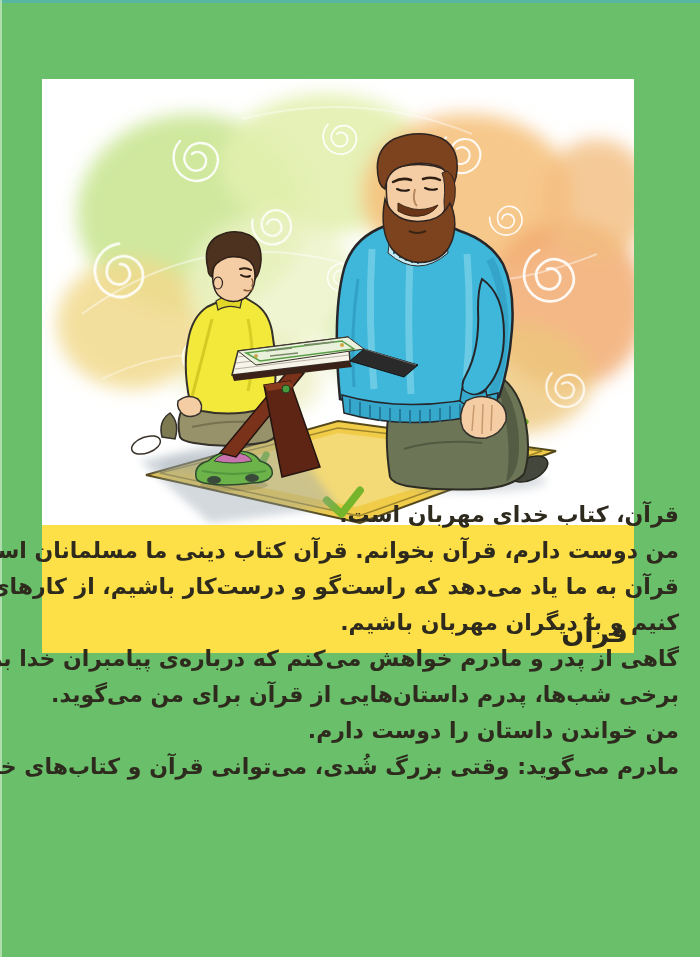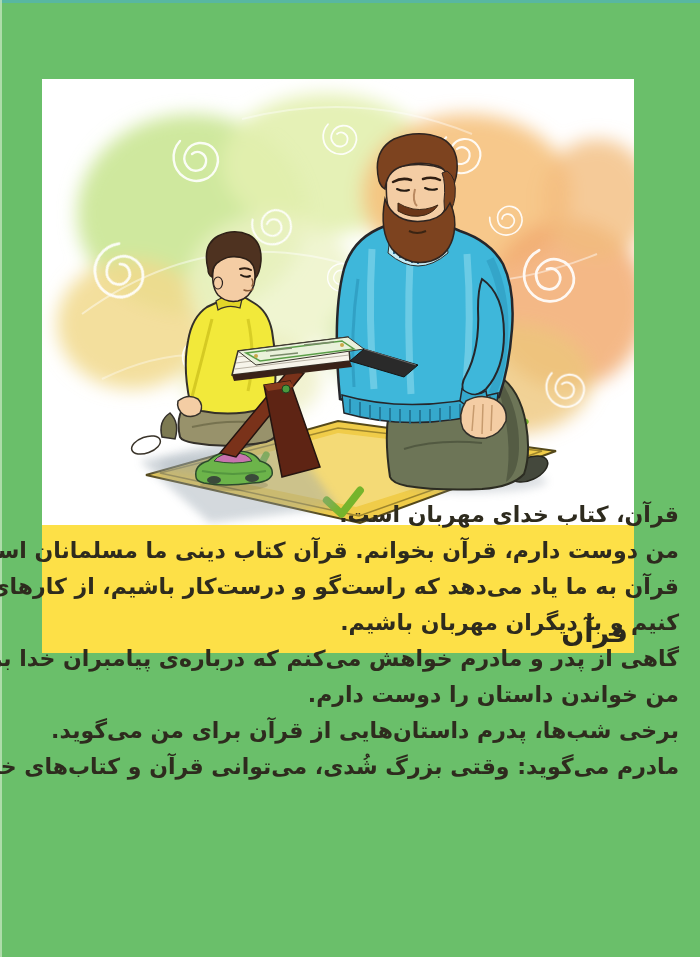--- a/index.html
+++ b/index.html
@@ -182,16 +182,16 @@
   </svg>
   <div class="illus-title">قرآن</div>
 </div>
 
 <div class="lesson-text">
   <span class="tline">قرآن، کتاب خدای مهربان است.</span>
   <span class="tline">من دوست دارم، قرآن بخوانم. قرآن کتاب دینی ما مسلمانان است.</span>
   <span class="tline">قرآن به ما یاد می‌دهد که راست‌گو و درست‌کار باشیم، از کارهای بد دوری</span>
   <span class="tline">کنیم و با دیگران مهربان باشیم.</span>
   <span class="tline">گاهی از پدر و مادرم خواهش می‌کنم که درباره‌ی پیامبران خدا برای من کتاب</span>
+  <span class="tline">برخی شب‌ها، پدرم داستان‌هایی از قرآن برای من می‌گوید.</span>
   <span class="tline">من خواندن داستان را دوست دارم.</span>
-  <span class="tline">برخی شب‌ها، پدرم داستان‌هایی از قرآن برای من می‌گوید.</span>
   <span class="tline">مادرم می‌گوید: وقتی بزرگ شُدی، می‌توانی قرآن و کتاب‌های خوب دیگری</span>
 </div>
 
 </body></html>

